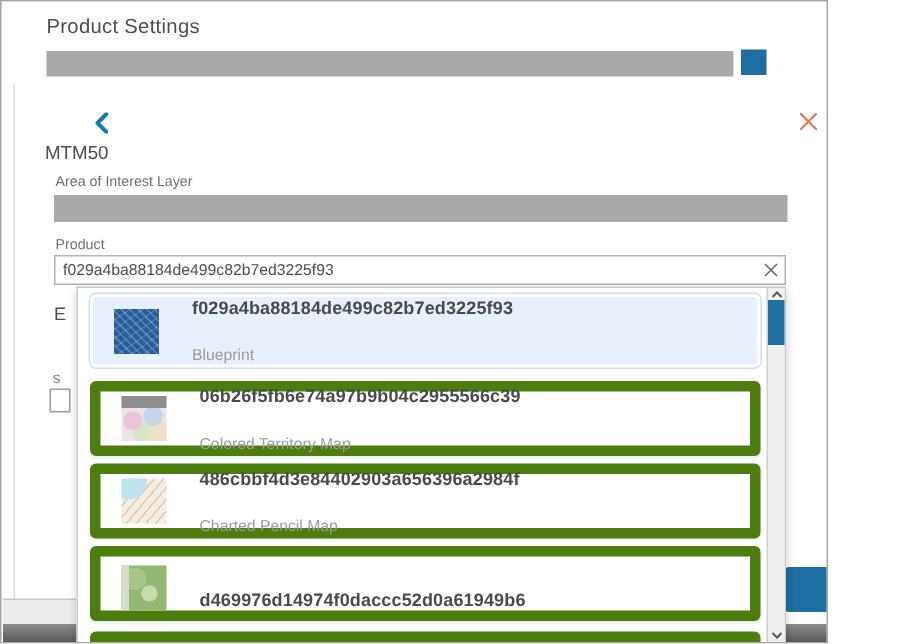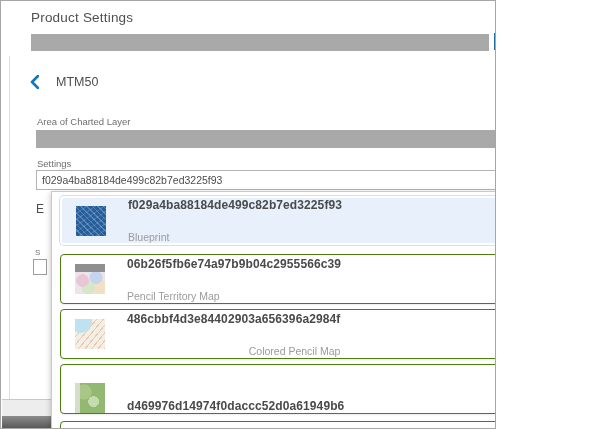--- a/index.html
+++ b/index.html
@@ -1,34 +1,34 @@
 <!DOCTYPE html>
 <html><head>
 <meta charset="utf-8">
 <style>
   * { margin:0; padding:0; box-sizing:border-box; }
   html,body { background:#fff; }
   .screen {
-    position:relative; width:496px; height:429px; overflow:hidden;
+    position:relative; width:552px; height:429px; overflow:hidden;
     background:#fff; border:1px solid #a6a6a6;
     font-family:"Liberation Sans", sans-serif; color:#4d4d4d;
   }
   .abs { position:absolute; }
 
   
   .page-title { left:30px; top:9px; font-size:13.5px; color:#4f4f4f; letter-spacing:.2px; }
   .gray-bar { left:30px; top:33px; width:458px; height:17px; background:#a9a9a9; }
   .blue-square { left:493px; top:32px; width:17px; height:17px; background:#1d6fa4; }
 
   
   .modal-left-border { left:8px; top:55px; width:1px; height:343px; background:#dcdcdc; }
   .modal-bottom-line { left:1px; top:398px; width:49px; height:1px; background:#c9c9c9; }
   .gray-strip { left:1px; top:399px; width:49px; height:16px; background:#ededed; }
 
-  .back-row { left:29px; top:74px; display:flex; align-items:flex-end; gap:17px; cursor:pointer; }
+  .back-row { left:29px; top:74px; display:flex; align-items:flex-end; gap:6px; cursor:pointer;flex-direction:column; }
   .back-row .lbl { font-size:12.5px; color:#4d4d4d; }
   .close-btn { left:532px; top:74px; width:16px; height:16px; cursor:pointer; }
 
   
   .field-label { font-size:9.5px; color:#6e6e6e; }
   .aoi-label { left:36px; top:115px; }
   .aoi-input { left:35px; top:129px; width:489px; height:18px; background:#a9a9a9; }
   .basemap-label { left:36px; top:157px; }
   .basemap-wrap { left:35px; top:169px; width:488px; height:20px; background:#fff;
     border:1px solid #b3b3b3; display:flex; align-items:center; }
@@ -38,21 +38,21 @@
 
   
   .frag-e { left:35px; top:201px; font-size:12px; color:#4d4d4d; z-index:1; }
   .frag-s { left:34px; top:247px; font-size:8px; color:#6e6e6e; z-index:1; }
   .frag-checkbox { left:32px; top:258px; width:14px; height:16px; border:1px solid #9c9c9c; background:#fff; z-index:1; }
 
   
   .dropdown { left:50px; top:190px; width:473px; height:240px; background:#fff;
     border:1px solid #c9c9c9; border-bottom:none; box-shadow:0 2px 6px rgba(0,0,0,.25); z-index:5; }
   .card { position:absolute; left:8px; width:447px; height:49px; background:#fff;
-    border:1px solid #4d7c0f; border-radius:4px; box-shadow:0 1px 2px rgba(0,0,0,.08);
+    border:7px solid #4d7c0f; border-radius:4px; box-shadow:0 1px 2px rgba(0,0,0,.08);
     display:flex; align-items:center; cursor:pointer; }
   .card.selected { background:#e7f0fb; border:2px solid #ffffff; box-shadow:0 0 0 1px #d3dfef; }
   .thumb { width:30px; height:30px; margin-left:14px; flex:0 0 30px; }
   .card-text { margin-left:22px; }
   .opt-id { font-size:12px; font-weight:700; color:#4a4a4a; letter-spacing:.1px; }
   .opt-name { font-size:10.5px; color:#9b9b9b; margin-top:19px; }
 
   .t0 { background:
       repeating-linear-gradient(45deg, rgba(255,255,255,.22) 0 1px, transparent 1px 4px),
       repeating-linear-gradient(-35deg, rgba(255,255,255,.15) 0 1px, transparent 1px 5px),
@@ -118,24 +118,24 @@
   </div>
 
   <div class="abs close-btn">
     <span style="display:flex;">
       <svg width="12" height="12" viewBox="0 0 12 12">
           <path d="M1,1 L11,11 M11,1 L1,11" stroke="#e8745f" stroke-width="1.5" stroke-linecap="round"></path>
         </svg>
     </span>
   </div>
 
-  <div class="abs field-label aoi-label">Area of Charted Layer</div>
+  <div class="abs field-label aoi-label">Area of Interest Layer</div>
   <div class="abs aoi-input"></div>
 
-  <div class="abs field-label basemap-label">Settings</div>
+  <div class="abs field-label basemap-label">Product</div>
   <div class="abs basemap-wrap">
     <input type="text" value="f029a4ba88184de499c82b7ed3225f93" style="">
     <span class="clear-x">
       <svg width="10" height="10" viewBox="0 0 10 10">
           <path d="M1,1 L9,9 M9,1 L1,9" stroke="#6a6a6a" stroke-width="1.1"></path>
         </svg>
     </span>
   </div>
 
   <div class="abs frag-e">E</div>
@@ -162,29 +162,29 @@
       <div class="card-text">
         <div class="opt-id">f029a4ba88184de499c82b7ed3225f93</div>
         <div class="opt-name">Blueprint</div>
       </div>
     </div>
 
     <div class="card" style="top:62px; height:50px;">
       <div class="thumb t1"></div>
       <div class="card-text">
         <div class="opt-id">06b26f5fb6e74a97b9b04c2955566c39</div>
-        <div class="opt-name">Pencil Territory Map</div>
-      </div>
-    </div>
-
-    <div class="card" style="top:117px; height:50px;text-align:right;">
+        <div class="opt-name">Colored Territory Map</div>
+      </div>
+    </div>
+
+    <div class="card" style="top:117px; height:50px;">
       <div class="thumb t2"></div>
       <div class="card-text">
         <div class="opt-id">486cbbf4d3e84402903a656396a2984f</div>
-        <div class="opt-name">Colored Pencil Map</div>
+        <div class="opt-name">Charted Pencil Map</div>
       </div>
     </div>
 
     <div class="card" style="top:172px; height:50px;align-items:flex-end;">
       <div class="thumb t3"></div>
       <div class="card-text">
         <div class="opt-id">d469976d14974f0daccc52d0a61949b6</div>
       </div>
     </div>
 

